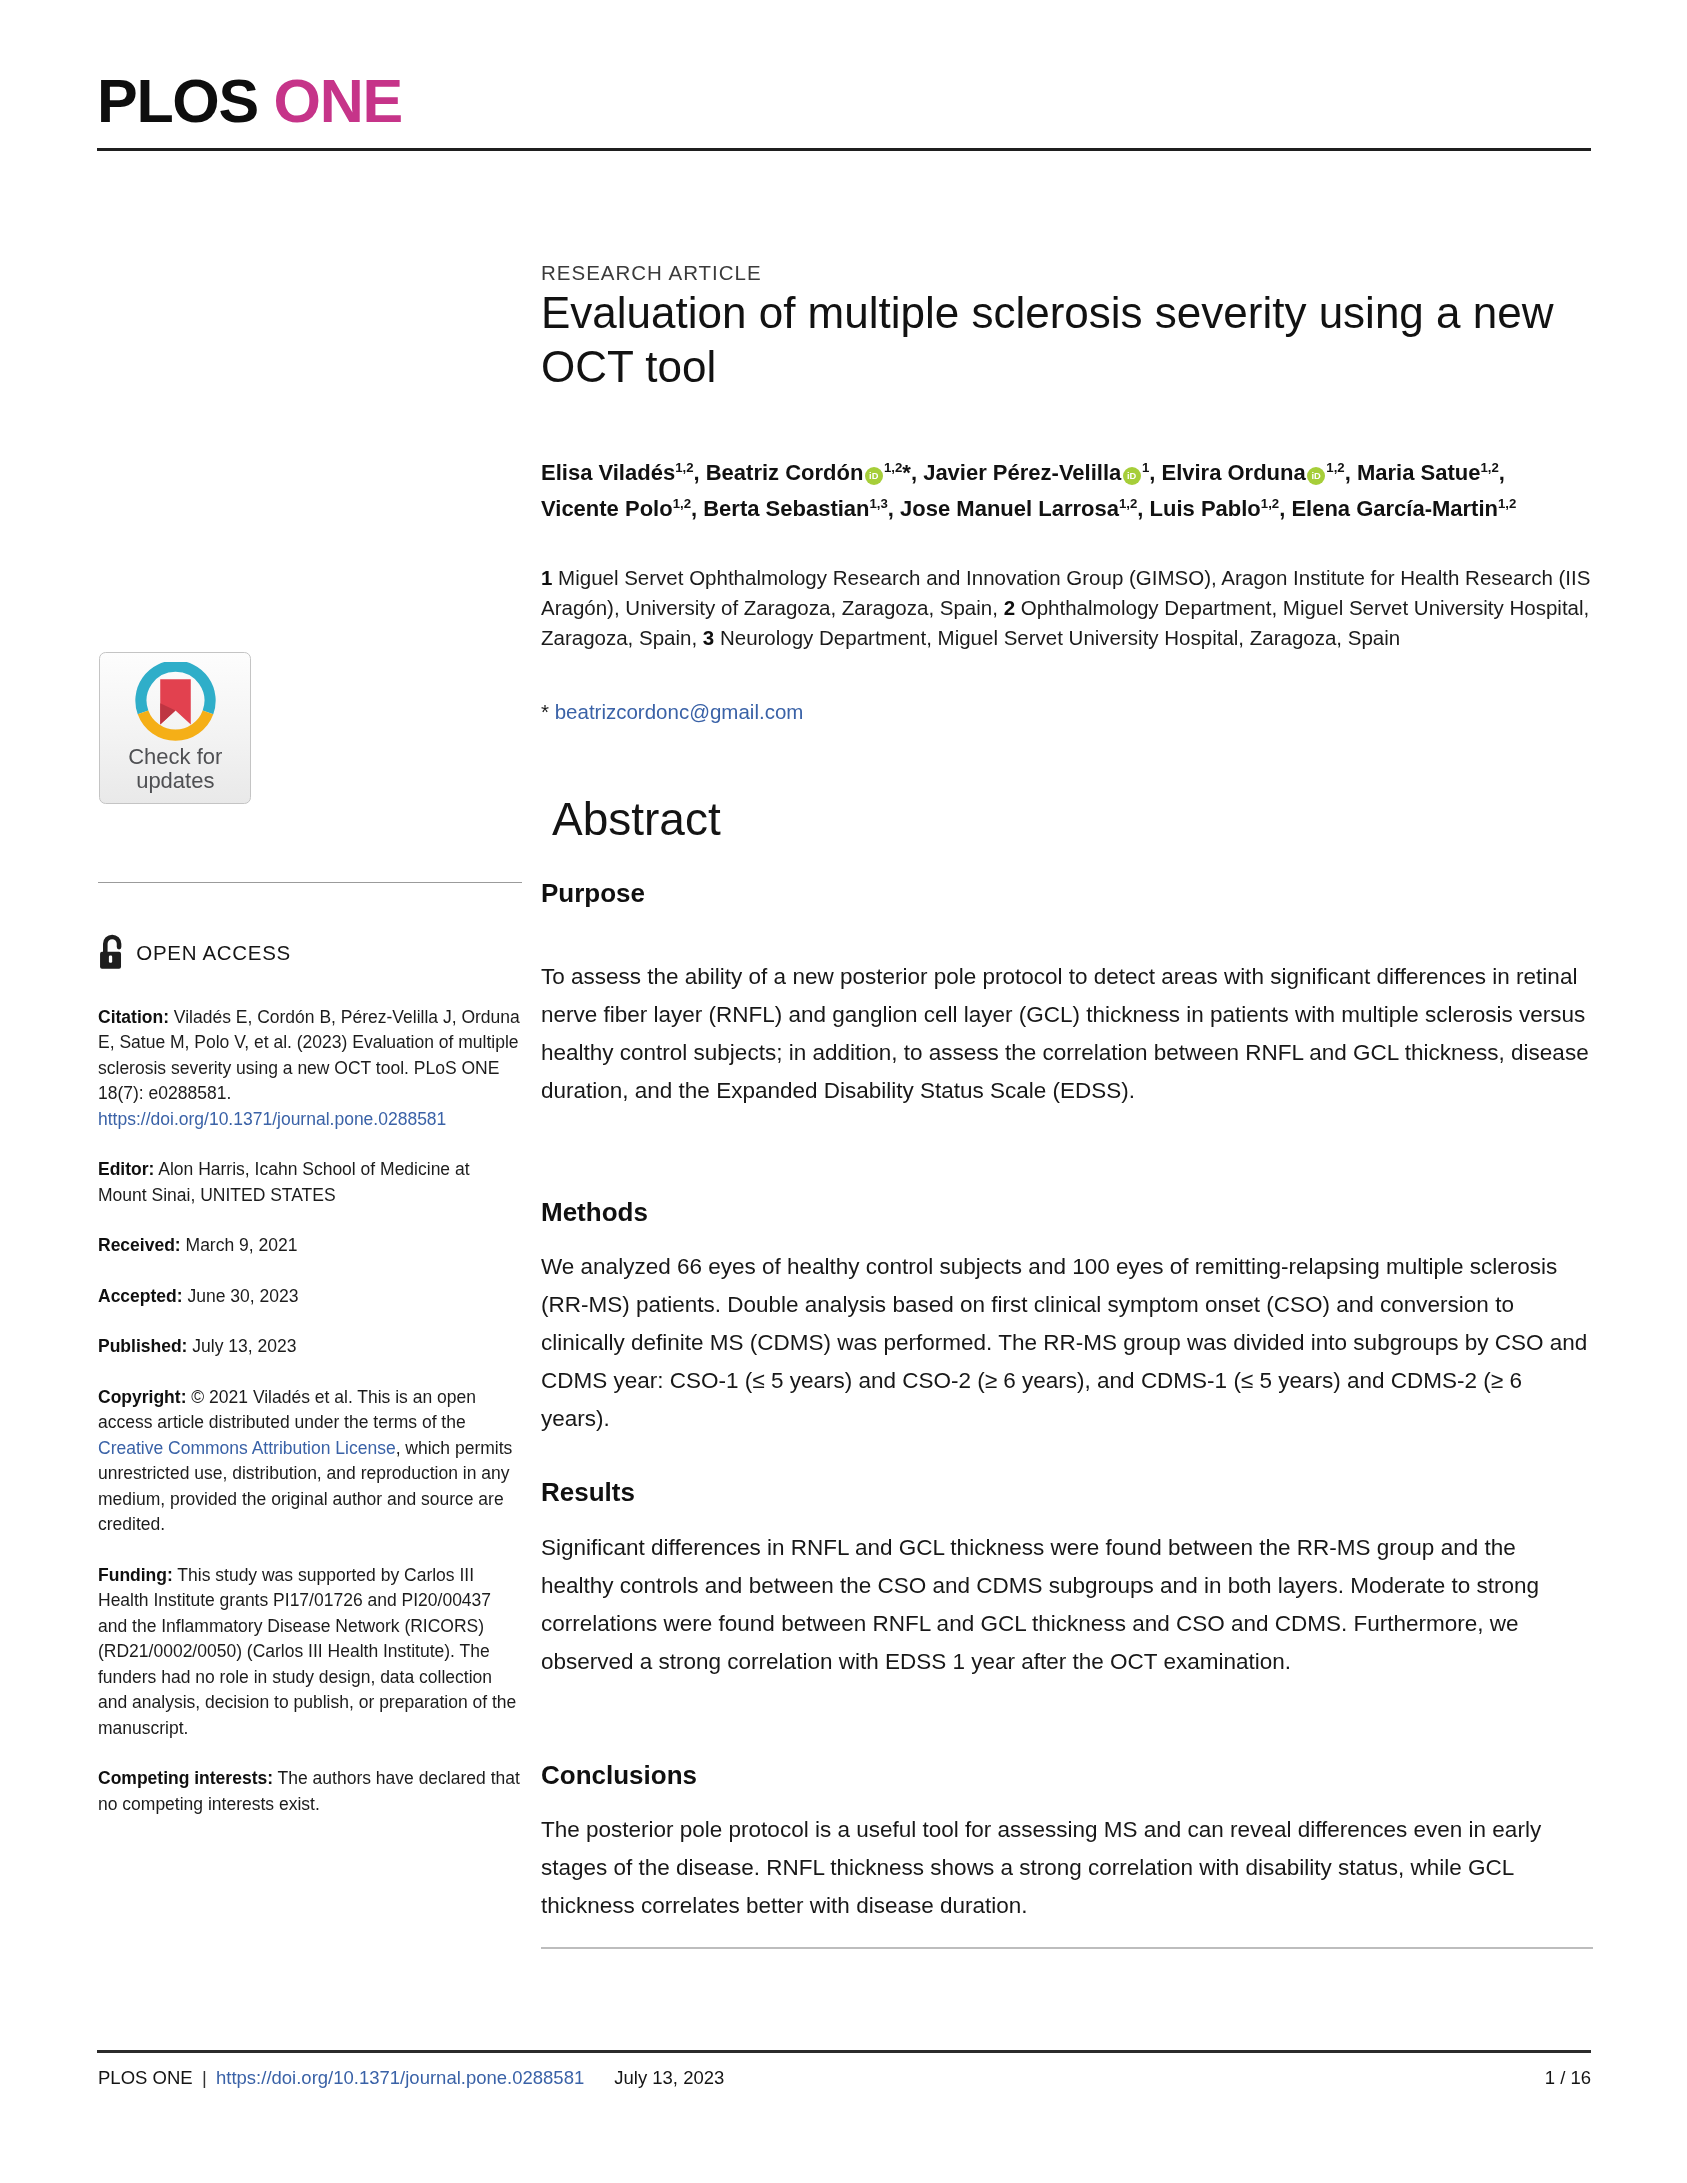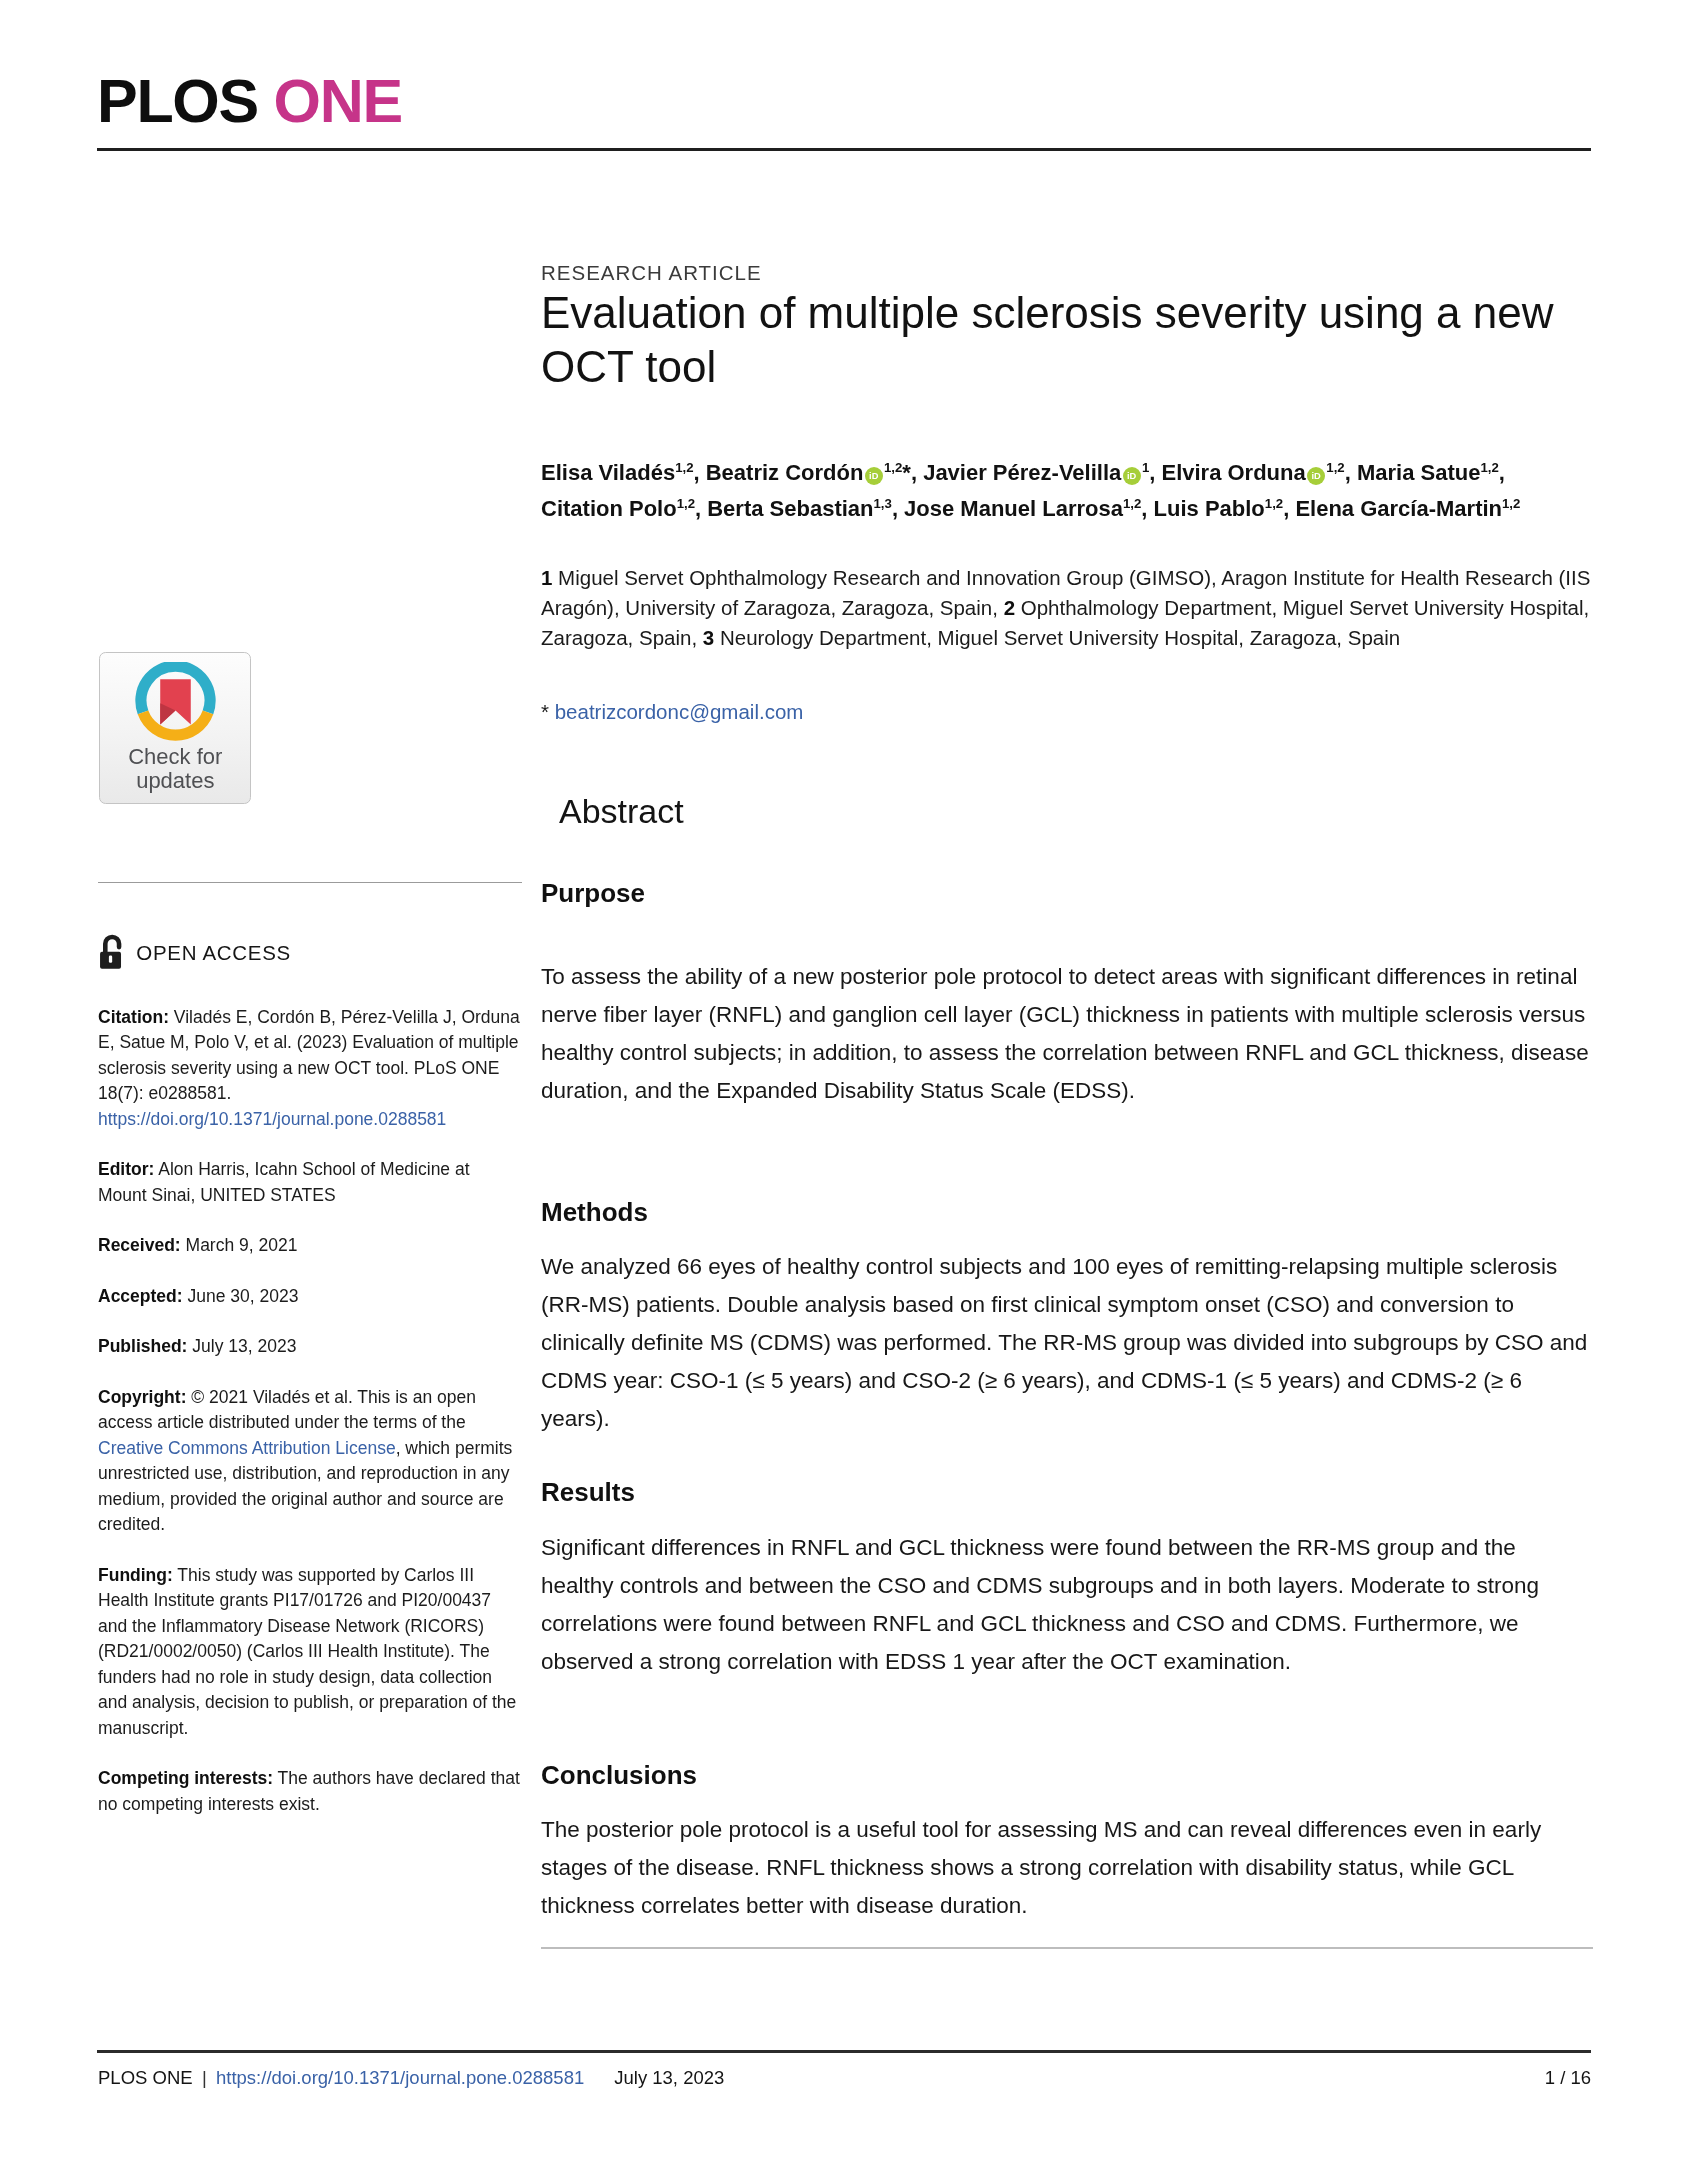--- a/index.html
+++ b/index.html
@@ -37,21 +37,21 @@
          font-weight:300;color:#121212;}
   .authors{position:absolute;left:0;top:453px;width:1046px;font-size:22px;line-height:30px;
            font-weight:700;color:#111;}
   .authors sup{font-size:13.2px;font-weight:700;}
   .orcid{display:inline-block;width:18px;height:18px;border-radius:50%;background:#A6CE39;
          color:#fff;font-size:9.3px;font-weight:700;text-align:center;line-height:18px;
          vertical-align:1.3px;margin:0 1.3px;}
   .affils{position:absolute;left:0;top:563px;width:1052px;font-size:20.5px;line-height:30px;color:#1b1b1b;}
   .affils b{color:#0f0f0f;}
   .email-line{position:absolute;left:0;top:700px;font-size:20.5px;color:#1b1b1b;}
-  .abstract-h{position:absolute;left:18px;top:792px;font-size:34px;font-weight:400;color:#141414;}
+  .abstract-h{position:absolute;left:11px;top:792px;font-size:46px;font-weight:400;color:#141414;}
   .sec-h{position:absolute;left:0;font-size:26px;font-weight:700;color:#101010;}
   .sec-b{position:absolute;left:0;width:1052px;font-size:22.5px;line-height:38px;color:#181818;}
   .h-purpose{top:878px;} .b-purpose{top:958px;}
   .h-methods{top:1197px;} .b-methods{top:1248px;}
   .h-results{top:1477px;} .b-results{top:1529px;}
   .h-conclusions{top:1760px;} .b-conclusions{top:1811px;}
   .end-rule{position:absolute;left:0;top:1947px;width:1052px;height:2px;background:#bdbdbd;}
 
   
   .footer-rule{position:absolute;left:97px;right:97px;top:2050px;height:2.6px;background:#2b2b2b;}
@@ -118,21 +118,21 @@
   <div class="main">
     <div class="kicker">RESEARCH ARTICLE</div>
     <h1 class="title" style="margin:0;">Evaluation of multiple sclerosis severity using a new OCT tool</h1>
 
     <div class="authors">
       <span><span>Elisa Viladés</span><sup>1,2</sup><span>, </span></span>
       <span><span>Beatriz Cordón</span><span class="orcid">iD</span><sup>1,2</sup><span>*, </span></span>
       <span><span>Javier Pérez-Velilla</span><span class="orcid">iD</span><sup>1</sup><span>, </span></span>
       <span><span>Elvira Orduna</span><span class="orcid">iD</span><sup>1,2</sup><span>, </span></span>
       <span><span>Maria Satue</span><sup>1,2</sup><span>, </span></span>
-      <span><span>Citation Polo</span><sup>1,2</sup><span>, </span></span>
+      <span><span>Vicente Polo</span><sup>1,2</sup><span>, </span></span>
       <span><span>Berta Sebastian</span><sup>1,3</sup><span>, </span></span>
       <span><span>Jose Manuel Larrosa</span><sup>1,2</sup><span>, </span></span>
       <span><span>Luis Pablo</span><sup>1,2</sup><span>, </span></span>
       <span><span>Elena García-Martin</span><sup>1,2</sup><span></span></span>
     </div>
 
     <p class="affils" style="margin:0;"><b>1</b><span> Miguel Servet Ophthalmology Research and Innovation Group (GIMSO), Aragon Institute for Health Research (IIS Aragón), University of Zaragoza, Zaragoza, Spain, </span><b>2</b><span> Ophthalmology Department, Miguel Servet University Hospital, Zaragoza, Spain, </span><b>3</b><span> Neurology Department, Miguel Servet University Hospital, Zaragoza, Spain</span></p>
 
     <div class="email-line"><span>*</span> <a class="link">beatrizcordonc@gmail.com</a></div>
 

